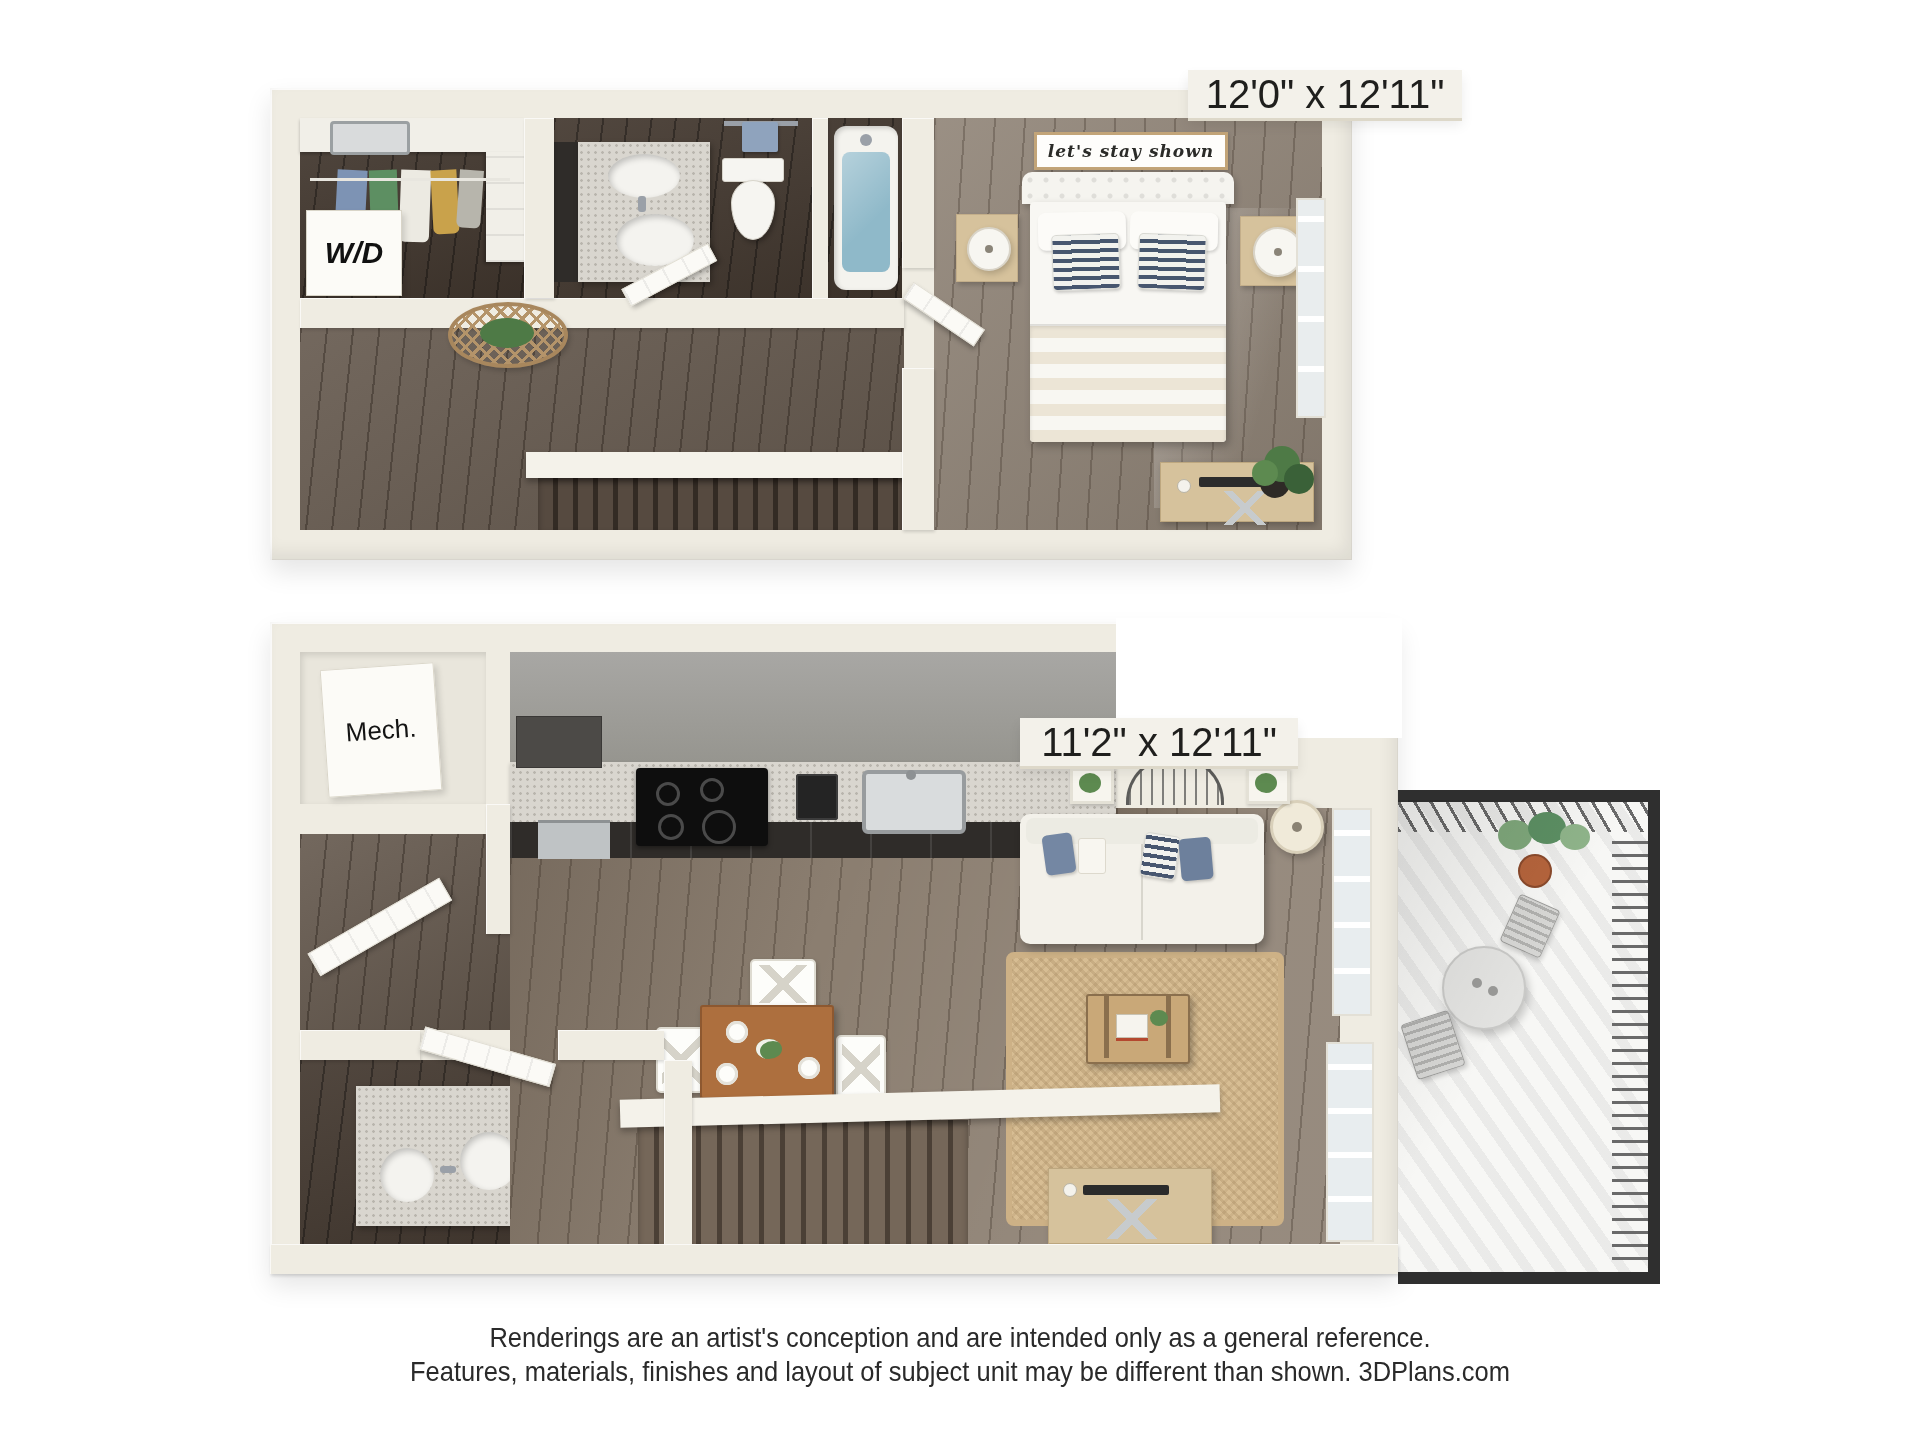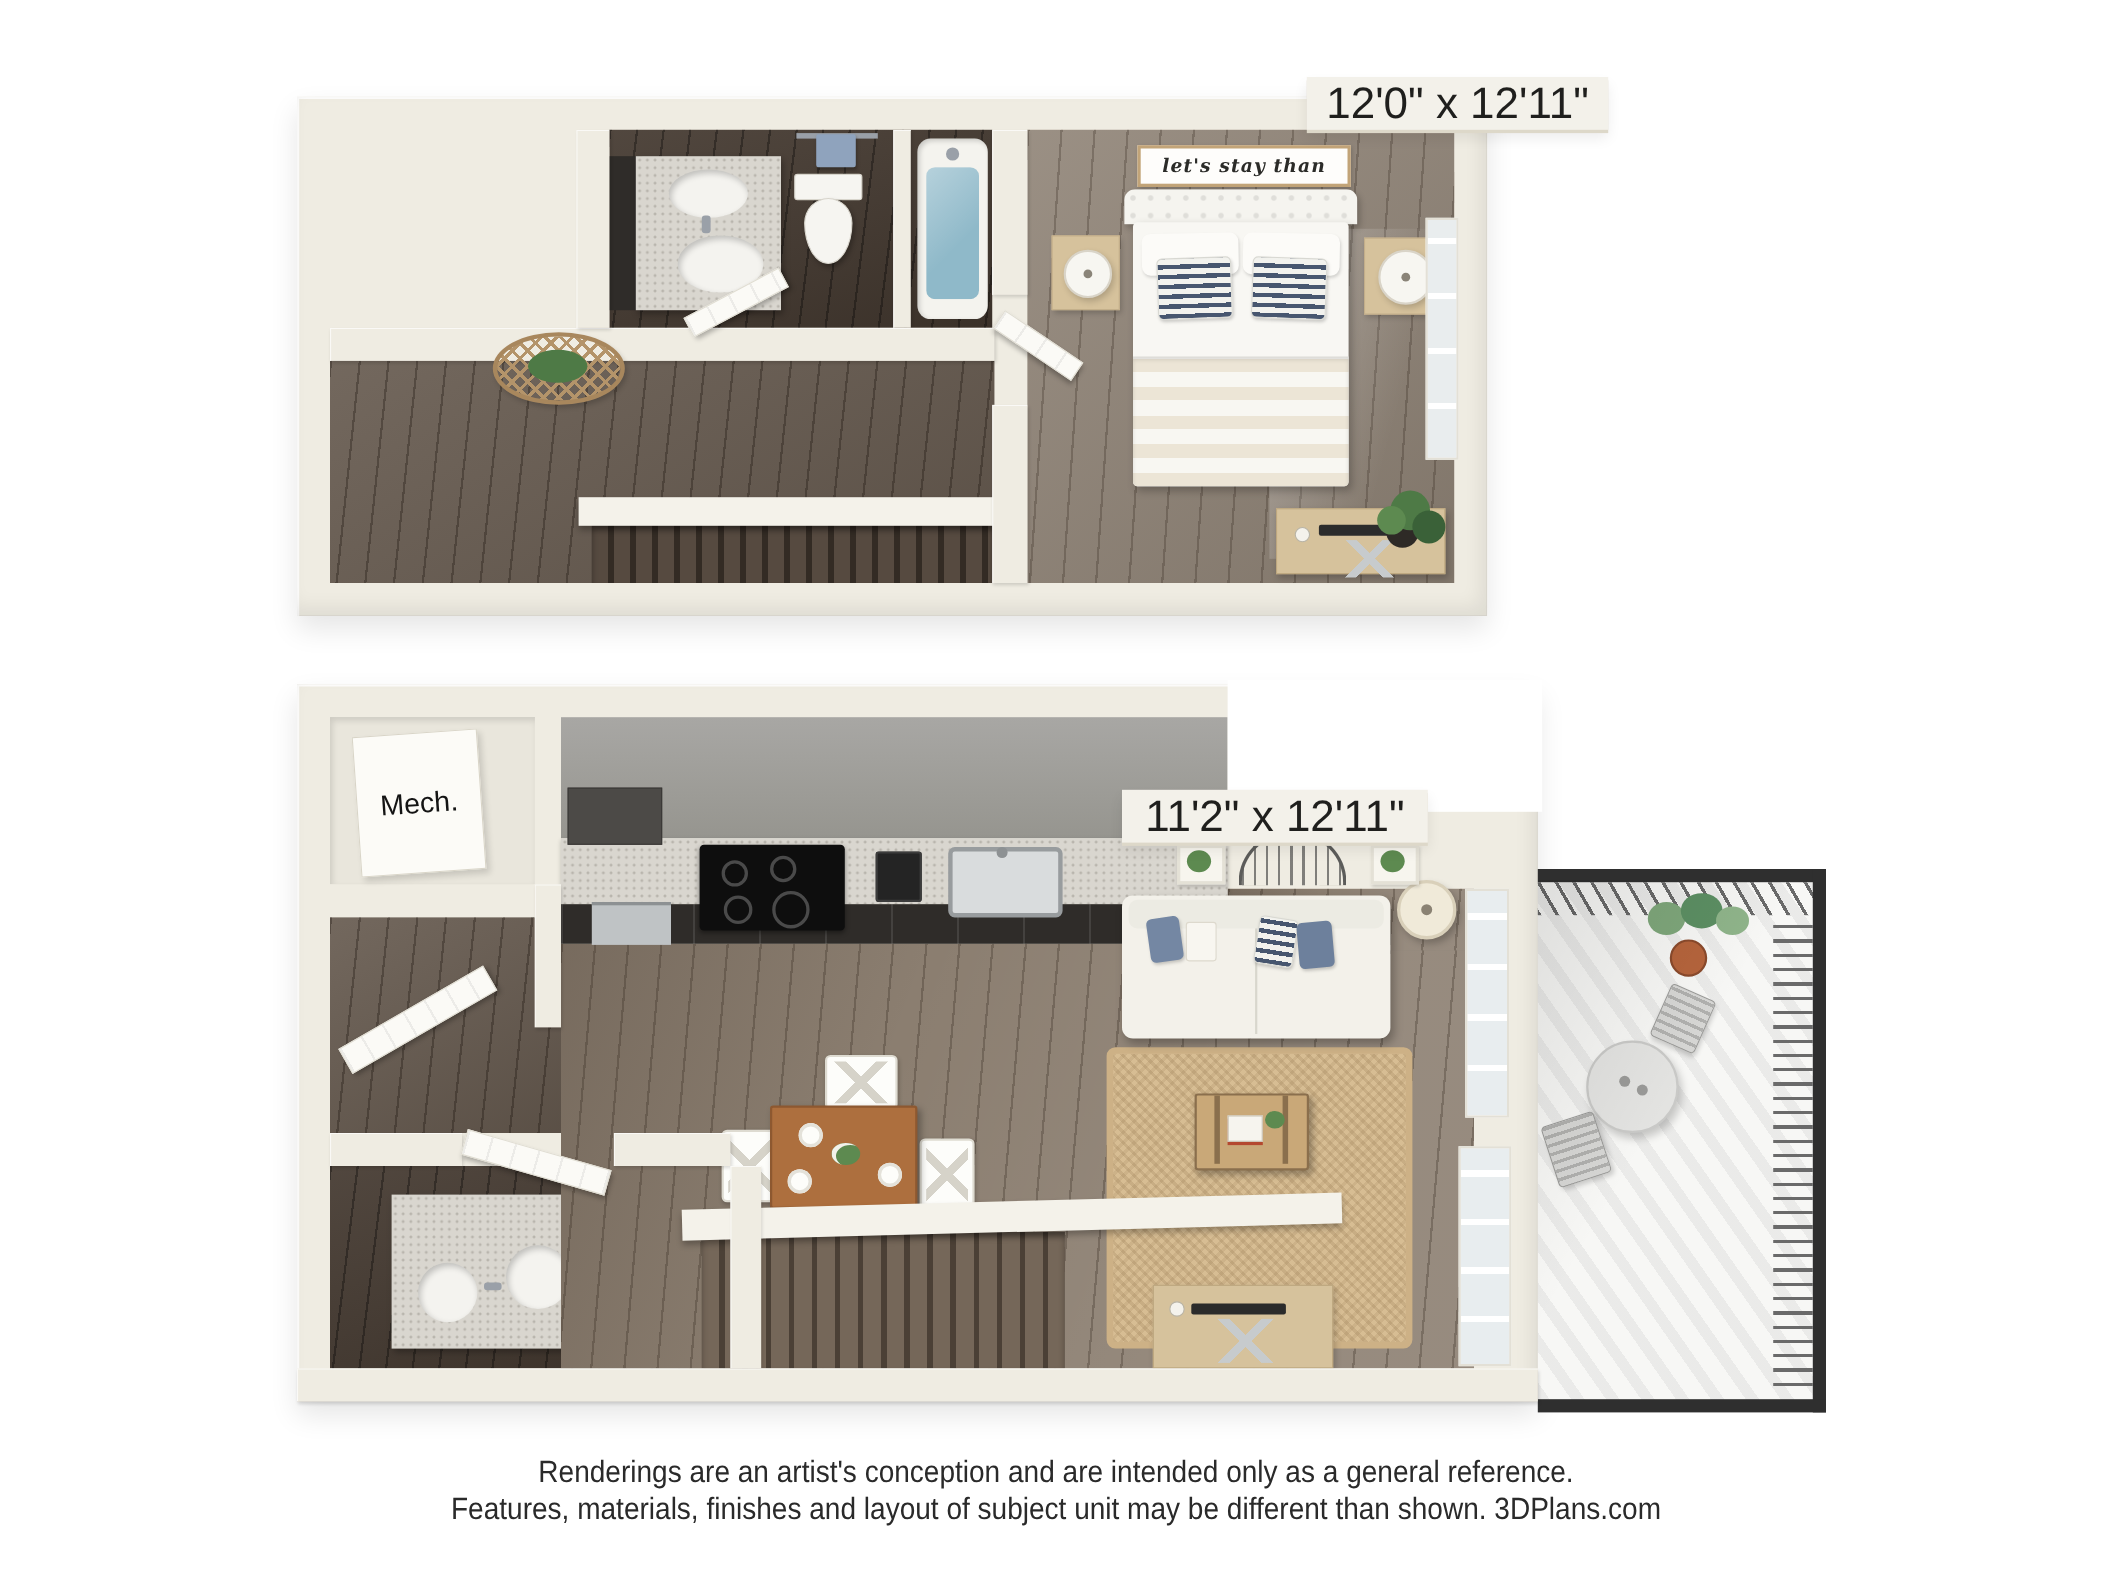--- a/index.html
+++ b/index.html
@@ -59,20 +59,34 @@
        color:#2a2a2a;transform:scaleX(.91)}
   .sign-text{font:italic 700 17px/24px "DejaVu Serif",serif;letter-spacing:1px;color:#2b2b28}
 </style>
 </head>
 <body>
 
 <div class="abs tag" style="left:1188px;top:70px;width:274px;height:48px"><span>12'0" x 12'11"</span></div>
 
 <div class="abs plan" style="left:270px;top:88px;width:1082px;height:472px">
 
+  <div class="abs floor-dark" style="left:30px;top:30px;width:224px;height:180px">
+    <div class="abs" style="left:0;top:0;width:224px;height:34px;background:#f1efe8;box-shadow:0 2px 3px rgba(0,0,0,.25)"></div>
+    <div class="abs" style="left:30px;top:3px;width:74px;height:28px;background:#d9dbdc;border:3px solid #9ba0a2;border-radius:4px"></div>
+    <div class="abs" style="left:186px;top:34px;width:38px;height:110px;background:#f1efe8;box-shadow:-2px 2px 3px rgba(0,0,0,.25);background-image:repeating-linear-gradient(0deg,rgba(0,0,0,.07) 0 2px,transparent 2px 26px)"></div>
+    <div class="abs" style="left:10px;top:60px;width:200px;height:3px;background:#e8e6df;z-index:2"></div>
+    <div class="abs" style="left:36px;top:52px;width:30px;height:66px;background:#7d93b4;border-radius:0 0 6px 6px;transform:rotate(3deg)"></div>
+    <div class="abs" style="left:70px;top:52px;width:28px;height:70px;background:#5d8f62;border-radius:0 0 6px 6px;transform:rotate(-2deg)"></div>
+    <div class="abs" style="left:100px;top:52px;width:30px;height:72px;background:#eceae2;border-radius:0 0 6px 6px;transform:rotate(2deg)"></div>
+    <div class="abs" style="left:132px;top:52px;width:26px;height:64px;background:#c9a24b;border-radius:0 0 6px 6px;transform:rotate(-3deg)"></div>
+    <div class="abs" style="left:158px;top:52px;width:24px;height:58px;background:#b7b5ac;border-radius:0 0 6px 6px;transform:rotate(4deg)"></div>
+    <div class="abs white-box" style="left:6px;top:92px;width:94px;height:84px;display:flex;align-items:center;justify-content:center;z-index:3">
+      <span style="font:italic 700 30px 'Liberation Sans',sans-serif;color:#111">W/D</span>
+    </div>
+  </div>
 
   <div class="abs floor-dark" style="left:284px;top:30px;width:348px;height:180px">
     <div class="abs" style="left:0;top:24px;width:30px;height:140px;background:var(--cabinet-dark)"></div>
     <div class="abs granite" style="left:24px;top:24px;width:132px;height:140px;box-shadow:2px 3px 6px rgba(0,0,0,.3)">
       <div class="abs" style="left:30px;top:12px;width:72px;height:44px;background:#f4f3ef;border-radius:50%;box-shadow:inset 2px 3px 6px rgba(0,0,0,.22)"></div>
       <div class="abs" style="left:38px;top:72px;width:78px;height:52px;background:#f4f3ef;border-radius:50%;box-shadow:inset 2px 3px 6px rgba(0,0,0,.22)"></div>
       <div class="abs" style="left:60px;top:54px;width:8px;height:16px;background:#9aa0a8;border-radius:3px"></div>
     </div>
     <div class="abs" style="left:170px;top:3px;width:74px;height:5px;background:#9aa0a8"></div>
     <div class="abs" style="left:188px;top:4px;width:36px;height:30px;background:#8fa3bd;border-radius:2px;box-shadow:1px 2px 3px rgba(0,0,0,.25)"></div>
@@ -83,21 +97,21 @@
     <div class="abs wall" style="left:258px;top:0;width:16px;height:180px"></div>
     <div class="abs" style="left:280px;top:8px;width:64px;height:164px;background:#f4f3ee;border-radius:12px;box-shadow:inset 2px 2px 5px rgba(0,0,0,.18)">
       <div class="abs" style="left:8px;top:26px;width:48px;height:120px;border-radius:8px;background:var(--water);background-image:linear-gradient(135deg,rgba(255,255,255,.35),transparent 60%)"></div>
       <div class="abs" style="left:26px;top:8px;width:12px;height:12px;background:#9aa0a8;border-radius:50%"></div>
     </div>
   </div>
 
   <div class="abs floor-bed" style="left:664px;top:30px;width:388px;height:412px">
     <div class="abs" style="left:220px;top:90px;width:150px;height:300px;background:linear-gradient(105deg,rgba(255,255,255,.30),rgba(255,255,255,0) 70%);z-index:2"></div>
     <div class="abs" style="left:100px;top:14px;width:188px;height:32px;background:#fefdfb;border:3px solid #c2a478;box-shadow:1px 2px 4px rgba(0,0,0,.18);display:flex;align-items:center;justify-content:center;z-index:3">
-      <span class="sign-text">let's stay than</span>
+      <span class="sign-text">let's stay shown</span>
     </div>
     <div class="abs" style="left:88px;top:54px;width:212px;height:272px;z-index:3">
       <div class="abs" style="left:0;top:0;width:212px;height:32px;background:#f5f4ef;border-radius:10px 10px 0 0;box-shadow:2px 3px 6px rgba(0,0,0,.22);background-image:radial-gradient(circle at 8px 8px,rgba(0,0,0,.09) 2px,transparent 3px);background-size:16px 16px"></div>
       <div class="abs" style="left:8px;top:30px;width:196px;height:240px;background:#f8f7f3;border-radius:4px;box-shadow:3px 4px 8px rgba(0,0,0,.25)"></div>
       <div class="abs" style="left:16px;top:40px;width:88px;height:38px;background:#fcfbf8;border-radius:8px;box-shadow:1px 2px 3px rgba(0,0,0,.15);transform:rotate(-1deg)"></div>
       <div class="abs" style="left:108px;top:40px;width:88px;height:38px;background:#fcfbf8;border-radius:8px;box-shadow:1px 2px 3px rgba(0,0,0,.15);transform:rotate(1deg)"></div>
       <div class="abs pillow-striped" style="left:30px;top:62px;width:66px;height:54px;transform:rotate(-2deg)"></div>
       <div class="abs pillow-striped" style="left:116px;top:62px;width:66px;height:54px;transform:rotate(2deg)"></div>
       <div class="abs" style="left:8px;top:152px;width:196px;height:118px;border-radius:0 0 4px 4px;background:repeating-linear-gradient(0deg,#ece5d6 0 12px,#f8f7f2 12px 26px);box-shadow:inset 0 3px 4px rgba(0,0,0,.12)"></div>
     </div>

